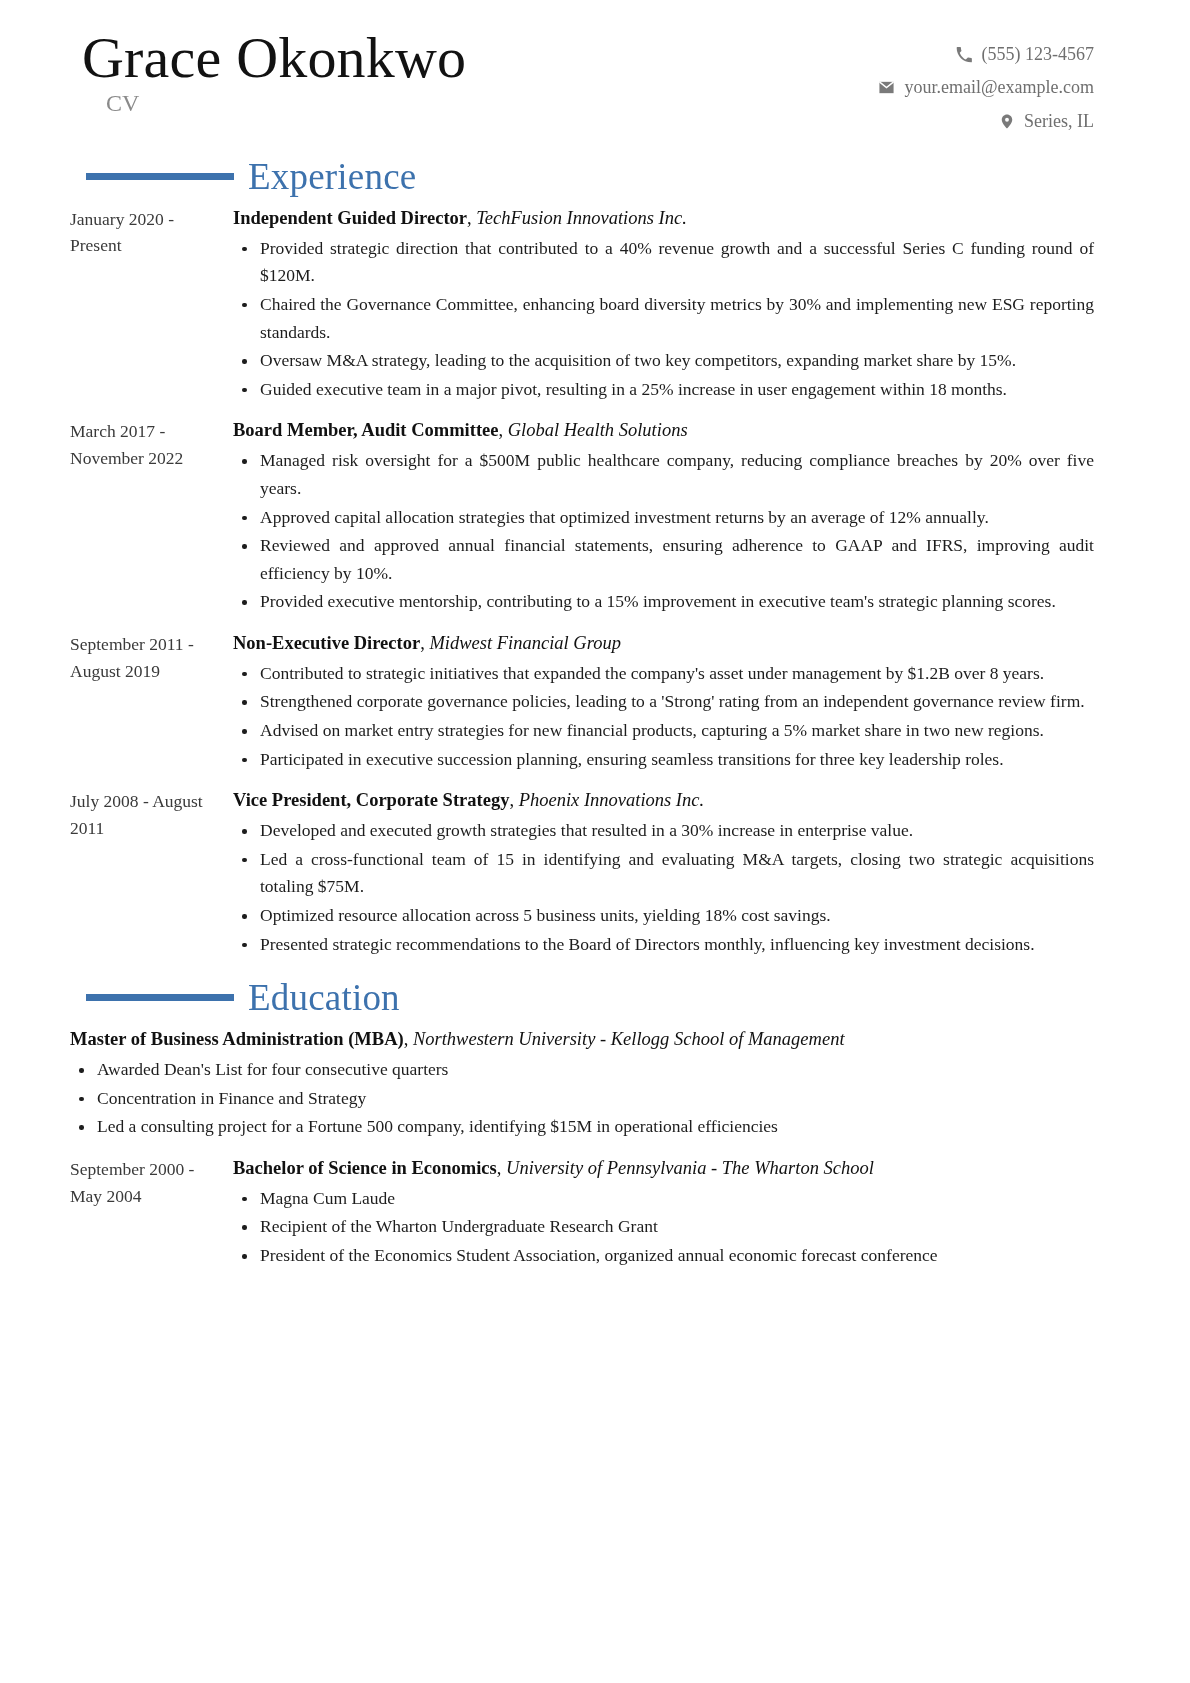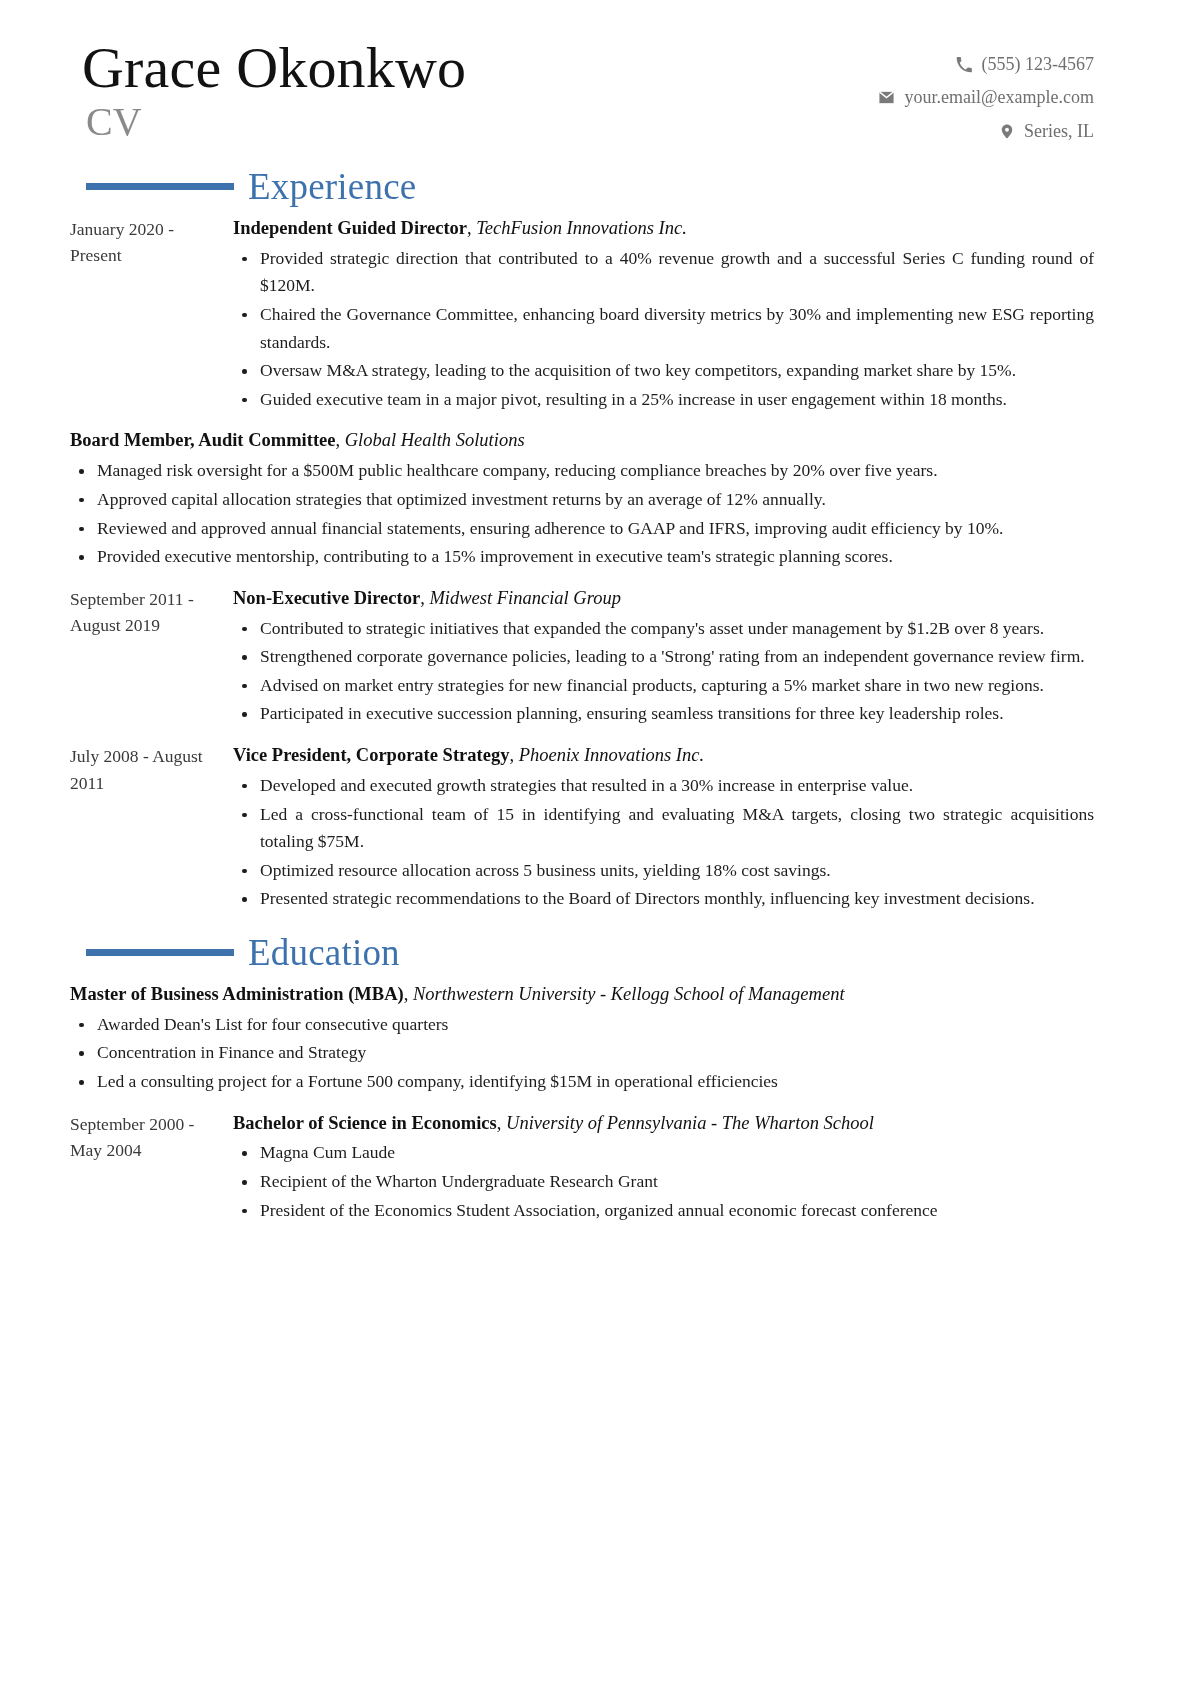--- a/index.html
+++ b/index.html
@@ -14,21 +14,21 @@
     height: 1683px;
     font-family: "Liberation Serif", "DejaVu Serif", serif;
     color: #1a1a1a;
     position: relative;
     overflow: hidden;
   }
 
   .page {
     width: 1190px;
     min-height: 1683px;
-    padding: 38px 96px 40px 70px;
+    padding: 28px 96px 40px 70px;
     position: relative;
   }
 
   
   .header {
     display: flex;
     align-items: flex-start;
     justify-content: space-between;
     margin-bottom: 6px;
   }
@@ -37,26 +37,27 @@
   }
   .name {
     font-size: 58px;
     line-height: 1.04;
     font-weight: 400;
     letter-spacing: 0.2px;
     color: #121212;
     white-space: nowrap;
   }
   .subtitle {
-    font-size: 40px;
+    font-size: 24px;
     color: #8a8a8a;
     font-weight: 400;
     line-height: 1.1;
     margin-top: 2px;
     padding-left: 4px;
+    margin-left: 20px;
   }
 
   .contact {
     text-align: left;
     padding-top: 10px;
     font-size: 18px;
     color: #6f6f6f;
     line-height: 1.85;
   }
   .contact-row {
@@ -214,20 +215,21 @@
           <div class="entry-title"><span class="role">Independent Guided Director</span><span>, </span><span class="org">TechFusion Innovations Inc.</span></div>
           <ul class="bullets">
             <li>Provided strategic direction that contributed to a 40% revenue growth and a successful Series C funding round of $120M.</li>
             <li>Chaired the Governance Committee, enhancing board diversity metrics by 30% and implementing new ESG reporting standards.</li>
             <li>Oversaw M&amp;A strategy, leading to the acquisition of two key competitors, expanding market share by 15%.</li>
             <li>Guided executive team in a major pivot, resulting in a 25% increase in user engagement within 18 months.</li>
           </ul>
         </div>
       </div>
       <div class="entry">
+        <div class="entry-date">March 2017 - November 2022</div>
         <div class="entry-body">
           <div class="entry-title"><span class="role">Board Member, Audit Committee</span><span>, </span><span class="org">Global Health Solutions</span></div>
           <ul class="bullets">
             <li>Managed risk oversight for a $500M public healthcare company, reducing compliance breaches by 20% over five years.</li>
             <li>Approved capital allocation strategies that optimized investment returns by an average of 12% annually.</li>
             <li>Reviewed and approved annual financial statements, ensuring adherence to GAAP and IFRS, improving audit efficiency by 10%.</li>
             <li>Provided executive mentorship, contributing to a 15% improvement in executive team's strategic planning scores.</li>
           </ul>
         </div>
       </div>

